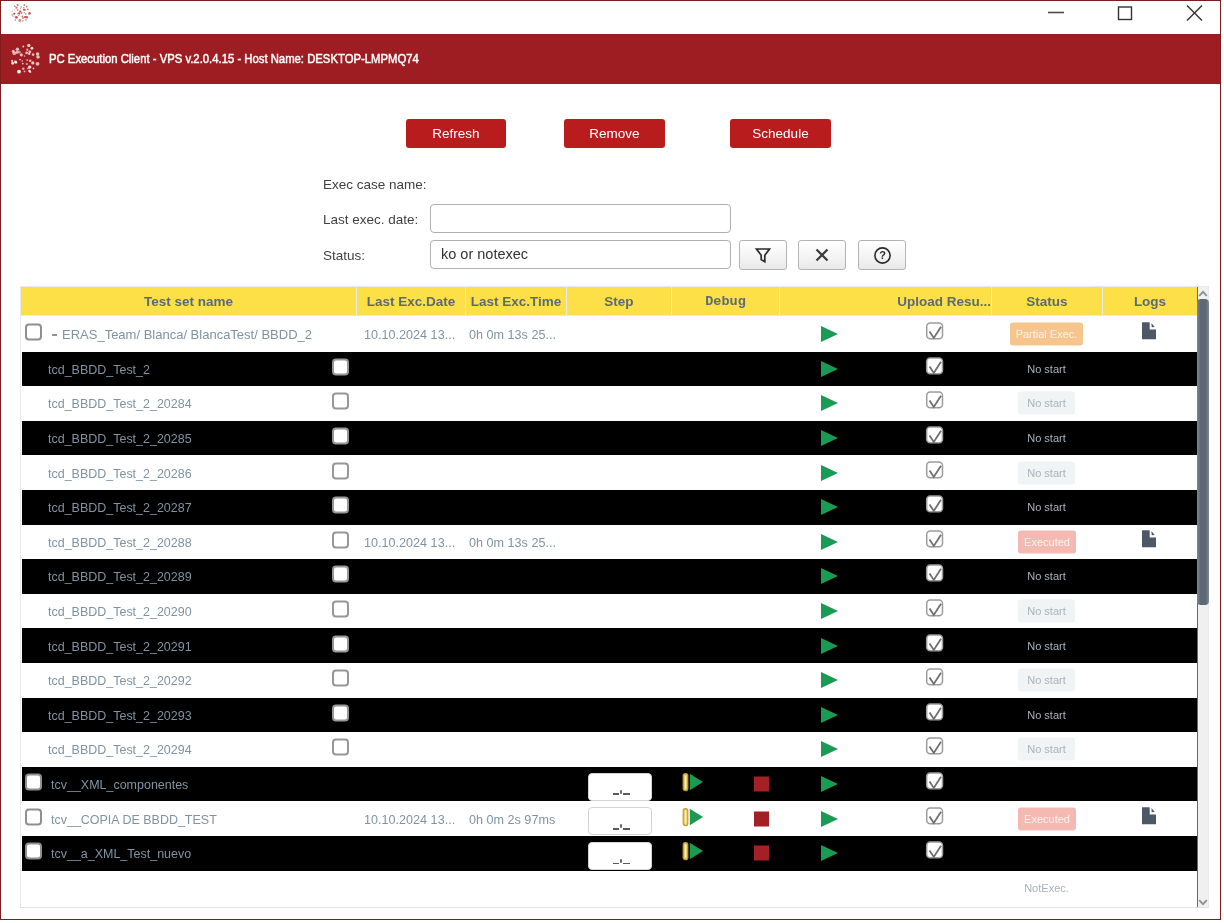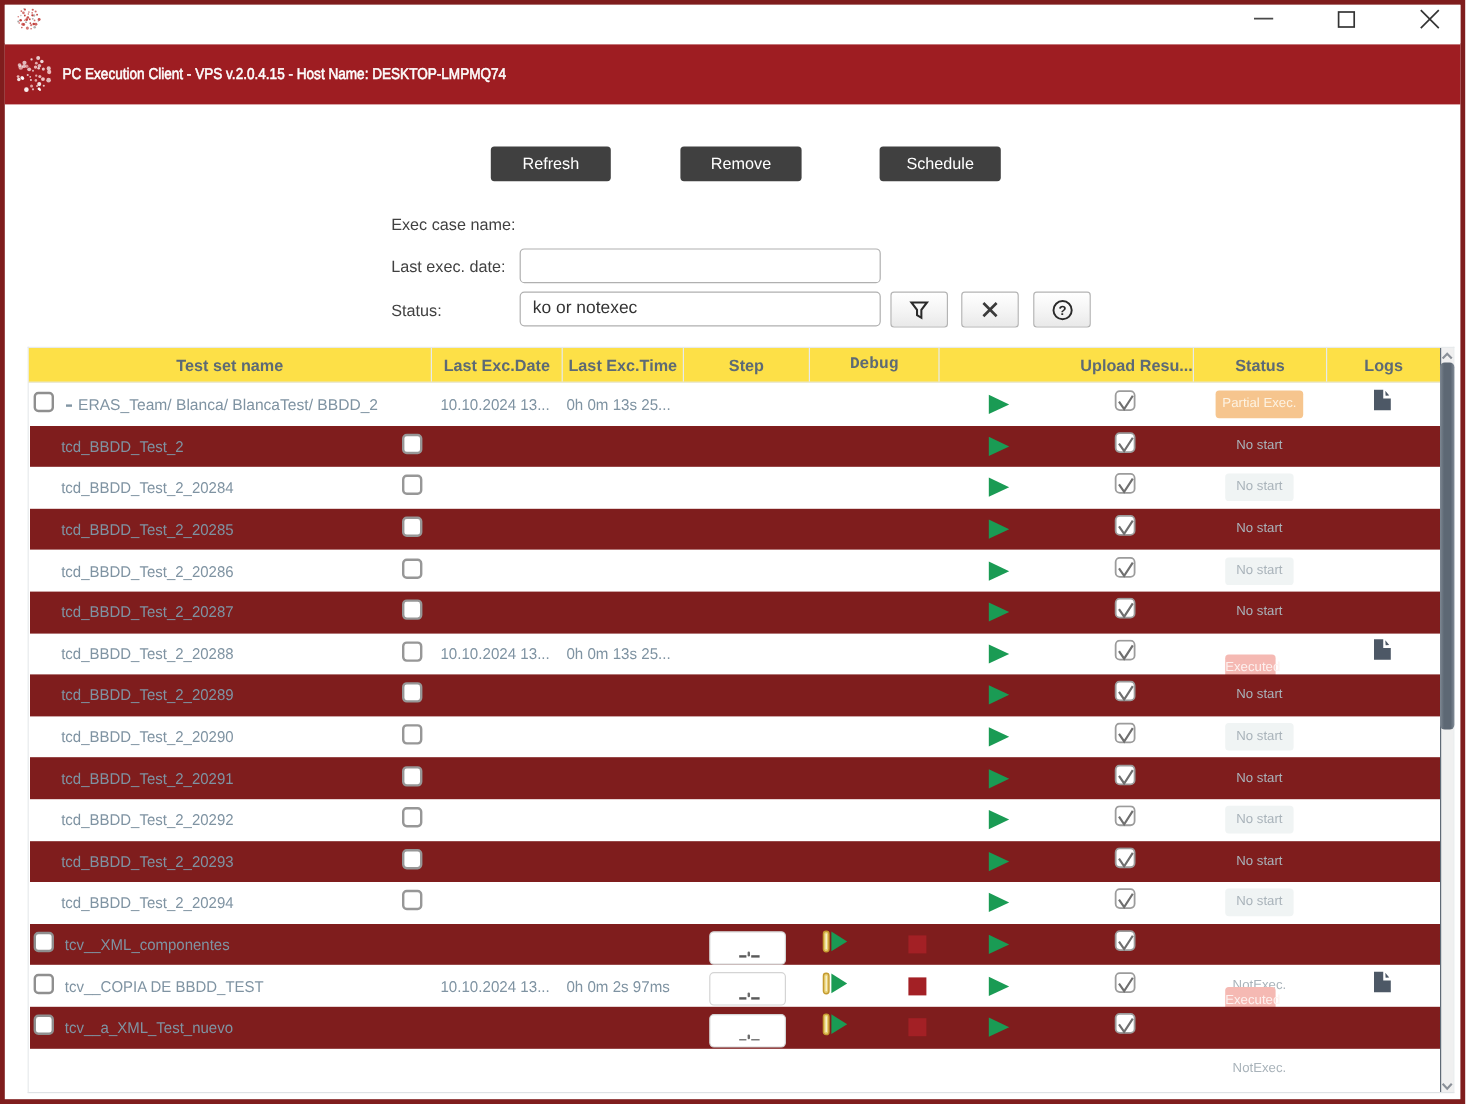--- a/index.html
+++ b/index.html
@@ -1,54 +1,54 @@
 <!DOCTYPE html>
 <html><head>
 <meta charset="utf-8">
 <style>
 * { margin:0; padding:0; box-sizing:border-box; }
 html,body { width:1224px; height:923px; background:#fff; font-family:"Liberation Sans", sans-serif; overflow:hidden; }
-#win { position:absolute; left:0; top:0; width:1221px; height:920px; background:#fff; border:4px solid #7f1d1d; }
+#win { position:absolute; left:0; top:0; width:1221px; height:920px; background:#fff; border:1px solid #7f1d1d; }
 
 #titlebar { position:absolute; left:0; top:0; width:100%; height:32px; background:#fff; }
 #appicon { position:absolute; left:9px; top:1px; }
 #winctl { position:absolute; right:-3px; top:0; width:200px; height:32px; }
 
 #banner { position:absolute; left:0; top:33px; width:100%; height:50px; background:#9e1d22; color:#fff; }
 #bannericon { position:absolute; left:9px; top:7px; }
 #bannertext { position:absolute; left:48px; top:17px; font-size:13px; font-weight:normal; -webkit-text-stroke:0.5px #fdfdfd; color:#fdfdfd; transform:scaleX(0.87); transform-origin:left center; white-space:nowrap; }
 
-.redbtn { position:absolute; height:29px; background:#404040; color:#fff; font-size:13.5px; text-align:center; line-height:29px; border-radius:3px; }
+.redbtn { position:absolute; height:29px; background:#b91c1c; color:#fff; font-size:13.5px; text-align:center; line-height:29px; border-radius:3px; }
 #btn-refresh { left:405px; top:118px; width:100px; }
 #btn-remove  { left:563px; top:118px; width:101px; }
 #btn-schedule{ left:689px; top:118px; width:101px;margin-left:40px; }
 
 .flabel { position:absolute; left:322px; font-size:13.5px; color:#414141; }
 .finput { position:absolute; left:429px; width:301px; height:29px; border:1px solid #b0b0b0; border-radius:4px; background:#fff; font-size:14.5px; color:#333; padding-left:10px; line-height:27px; }
 .toolbtn { position:absolute; width:48px; height:30px; border:1px solid #b4b4b4; border-radius:3px; background:linear-gradient(#ffffff, #f4f4f4 55%, #e9e9e9); }
 .toolbtn svg { display:block; margin:5px auto 0; }
 
 #tbl { position:absolute; left:19px; top:285px; width:1189px; height:622px; border:1px solid #e7eaec; border-bottom-color:#dfe3e6; background:#fff; }
 #thead { position:absolute; left:0; top:0; width:1177px; height:29px; background:#fde047; border-bottom:1px solid #e6eaec; display:flex; }
 #thead .hc { font-size:13.5px; font-weight:bold; color:#5d6a75; text-align:center; line-height:29px; border-right:1px solid #e6eaec; overflow:hidden; white-space:nowrap; }
 #thead .hc:last-child { border-right:none; }
 #rows { position:absolute; left:1px; top:30px; width:1176px; }
 .row { position:relative; width:1176px; height:34.6px; }
-.row.g { background:#7f1d1d;text-decoration:underline; }
+.row.g { background:#000000;text-decoration:underline; }
 .rname { position:absolute; font-size:13px; color:#7f93a2; top:50%; transform:translateY(-50%) scaleX(0.96); transform-origin:left center; white-space:nowrap; }
 .rname.parent { transform:translateY(-50%); }
 .rdate { position:absolute; left:342px; font-size:13px; color:#7f93a2; top:50%; transform:translateY(-50%) scaleX(0.97); transform-origin:left center; white-space:nowrap; }
 .rtime { position:absolute; left:447px; font-size:13px; color:#7f93a2; top:50%; transform:translateY(-50%) scaleX(0.97); transform-origin:left center; white-space:nowrap; }
 .cb-parent { position:absolute; left:3px; top:calc(50% - 2px); transform:translateY(-50%); width:17px; height:17px; border:2px solid #8f8f8f; border-radius:4px; background:#fff; }
 .cb-child { position:absolute; left:309.5px; top:calc(50% - 2px); transform:translateY(-50%); width:17px; height:17px; border:2px solid #979797; border-radius:4px; background:#fff; }
 .play { position:absolute; left:798.5px; top:50%; transform:translateY(-50%); width:0; height:0; border-left:17.5px solid #1a9b54; border-top:8.5px solid transparent; border-bottom:8.5px solid transparent; }
 .upload { position:absolute; left:904px; top:50%; transform:translateY(-50%); width:16px; height:16px; }
 .pill { position:absolute; top:50%; transform:translateY(-50%); height:23px; border-radius:3px; font-size:11px; line-height:23px; text-align:center; }
 .pill.partial { left:988px; width:73px; background:#f6c58e; color:#fdf3e3; }
-.pill.executed { left:996px; width:42px; background:#f5b9b3; color:#fdf1ef;margin-top:12px; }
+.pill.executed { left:996px; width:58px; background:#f5b9b3; color:#fdf1ef; }
 .pill.nostart { left:996px; width:57px; background:#f0f4f4; color:#a9b3ba; }
 .pill.nostart.ong { background:transparent; }
 .pill.notexec { left:996px; width:57px; background:transparent; color:#a9b3ba;margin-top:35px; }
 .logs { position:absolute; left:1119px; top:calc(50% - 1px); transform:translateY(-50%); }
 .stepinput { position:absolute; left:566px; top:6px; width:64px; height:28px; border:1px solid #d4d4d4; border-radius:4px; background:#fff; font-size:10px; color:#8a8a8a; text-align:center; line-height:30px; }
 .sd { position:absolute; top:19.6px; width:6.5px; height:1.8px; background:#5a5a5a; }
 .sq { position:absolute; left:30.8px; top:16px; width:2.2px; height:4px; background:#6a6a6a; border-radius:1px; }
 .dbg1 { position:absolute; left:660px; top:50%; transform:translateY(-50%); }
 .dbg2 { position:absolute; left:732px; top:50%; transform:translateY(-50%); width:15px; height:15px; background:#a32025; }
 

